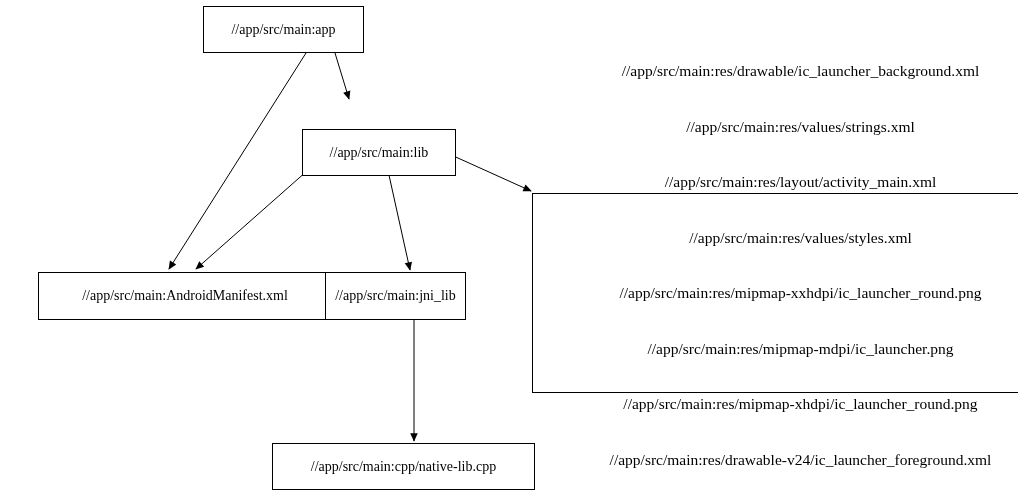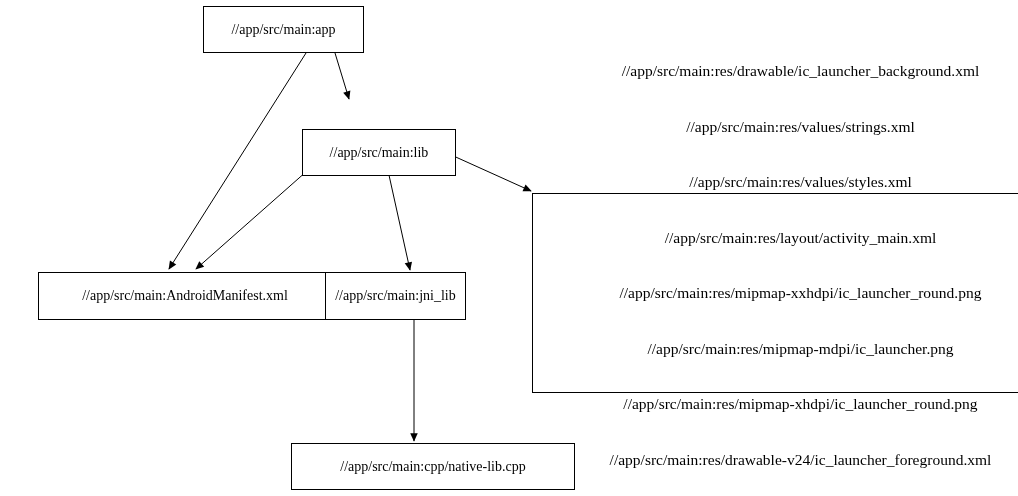--- a/index.html
+++ b/index.html
@@ -70,26 +70,26 @@
     <span>//app/src/main:AndroidManifest.xml</span>
   </div>
 
   <div class="node" style="left:325px; top:272px; width:141px; height:48px;">
     <span>//app/src/main:jni_lib</span>
   </div>
 
   <div class="node multiline" style="left:532px; top:193px; width:537px; height:200px;gap:36px;">
     <div>//app/src/main:res/drawable/ic_launcher_background.xml</div>
     <div>//app/src/main:res/values/strings.xml</div>
+    <div>//app/src/main:res/layout/activity_main.xml</div>
     <div>//app/src/main:res/values/styles.xml</div>
-    <div>//app/src/main:res/layout/activity_main.xml</div>
     <div>//app/src/main:res/mipmap-xxhdpi/ic_launcher_round.png</div>
     <div>//app/src/main:res/mipmap-mdpi/ic_launcher.png</div>
     <div>//app/src/main:res/mipmap-xhdpi/ic_launcher_round.png</div>
     <div>//app/src/main:res/drawable-v24/ic_launcher_foreground.xml</div>
     <div>...and 6 more items</div>
   </div>
 
-  <div class="node" style="left:291px; top:443px; width:284px; height:47px;">
+  <div class="node" style="left:272px; top:443px; width:263px; height:47px;">
     <span>//app/src/main:cpp/native-lib.cpp</span>
   </div>
 
 </div>
 
 </body></html>

